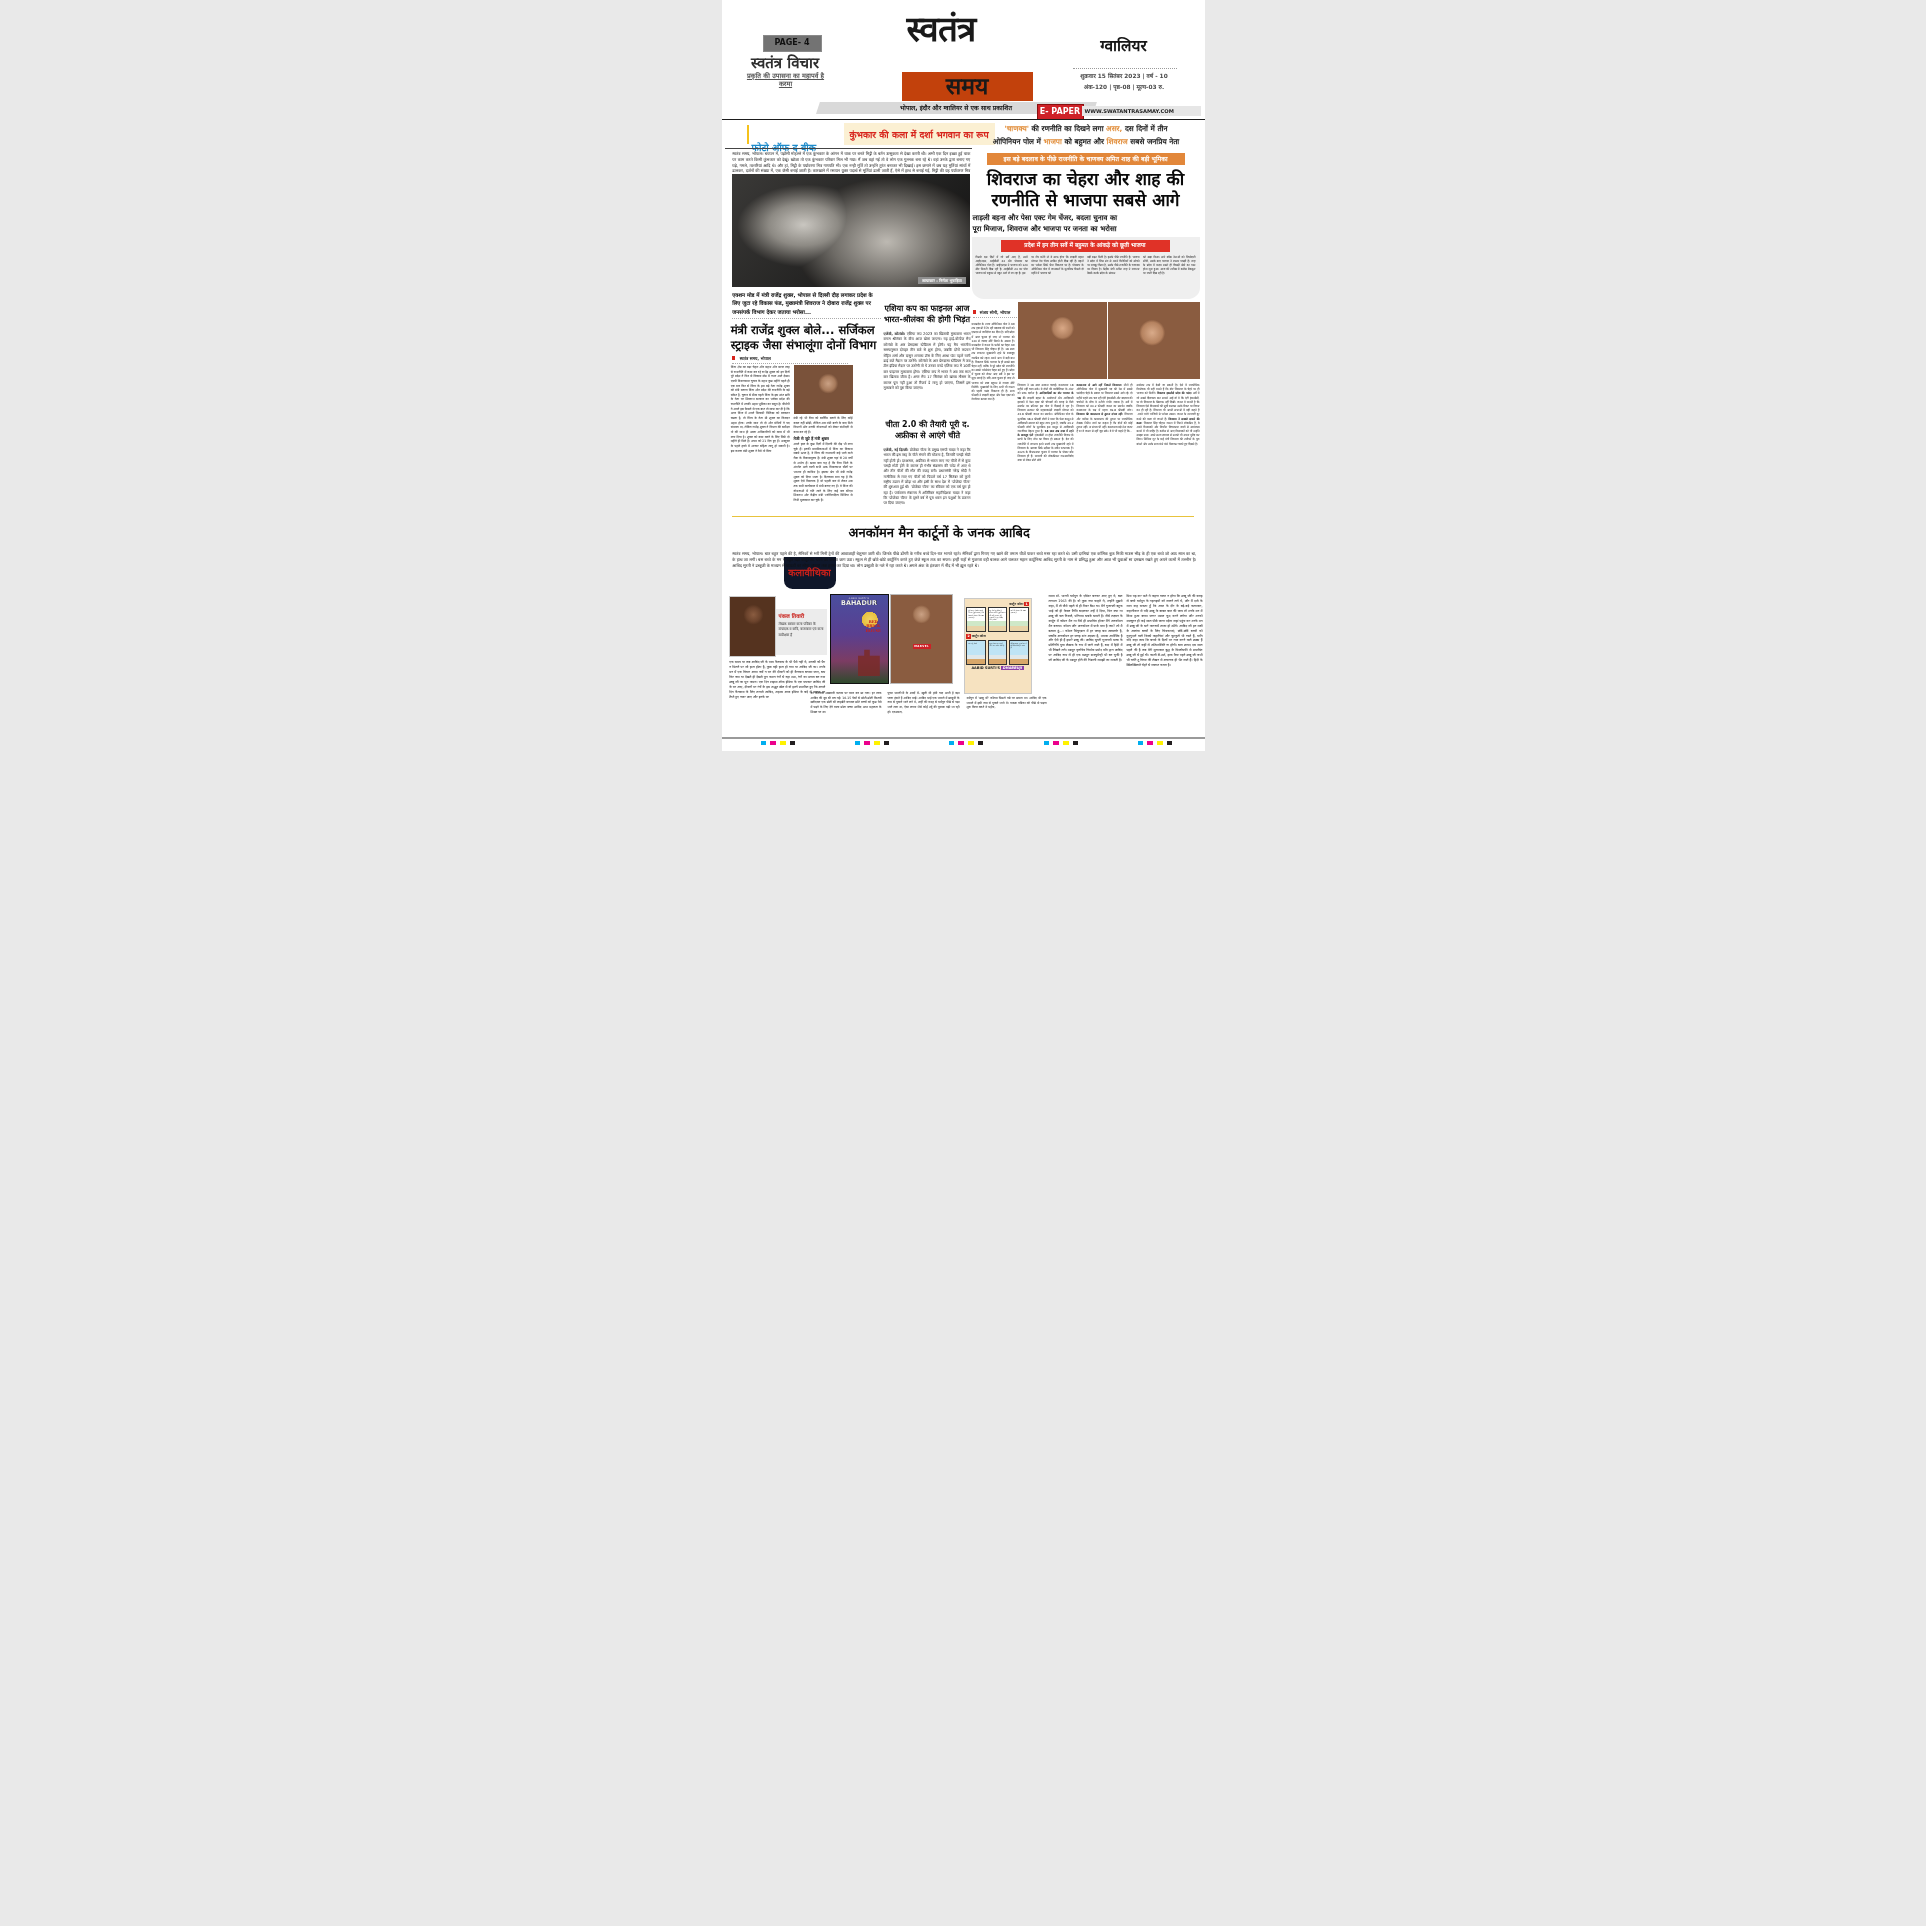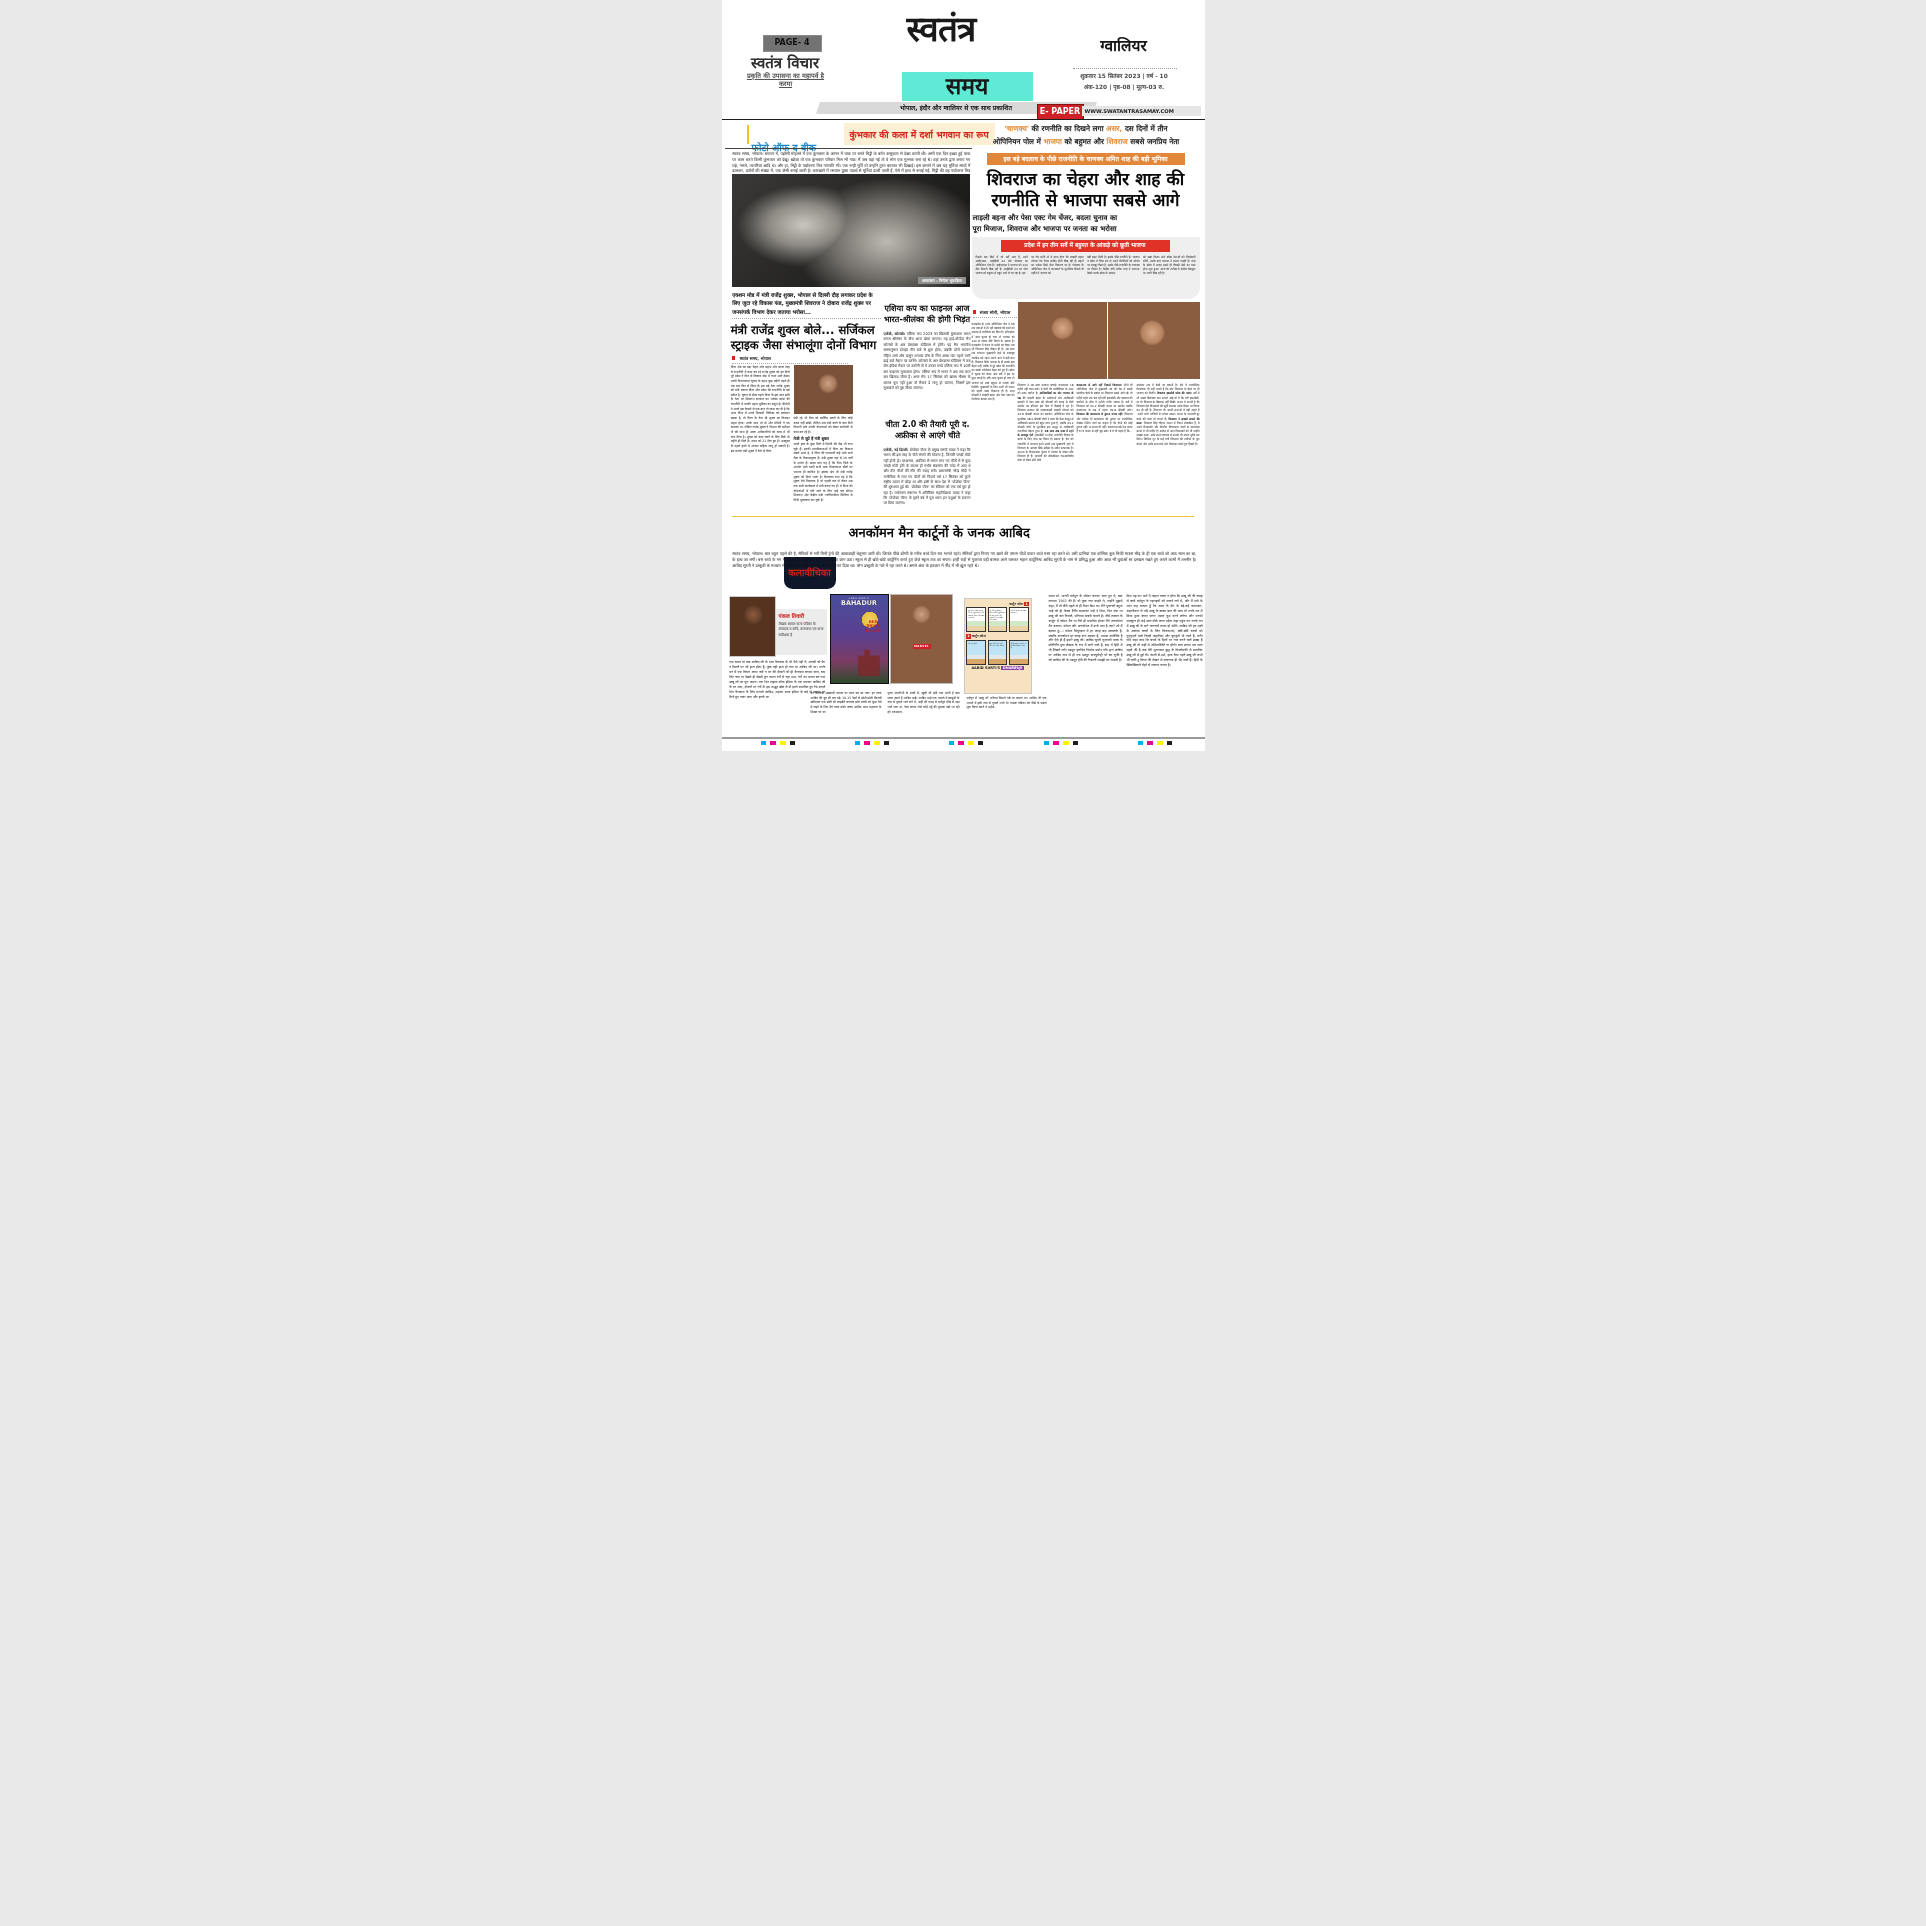--- a/index.html
+++ b/index.html
@@ -11,21 +11,21 @@
   .bt{font-size:3.1px;line-height:1.5;color:#1c1c1c;}
   .bt2{font-size:2.8px;line-height:1.5;color:#1c1c1c;}
   .bt3{font-size:3.3px;line-height:1.5;color:#1c1c1c;}
   b.lead{font-weight:800;color:#000;}
   
   .pagebox{left:41px;top:35px;width:57px;height:14.6px;background:#737373;border:0.4px solid #8a8a8a;
            font-size:8px;font-weight:800;line-height:14.6px;text-align:center;color:#111;}
   .sectitle{left:11.6px;top:52px;width:104px;font-size:15px;font-weight:900;color:#2e2e2e;text-align:center;}
   .secsub{left:18.5px;top:72px;width:91px;font-size:6.5px;font-weight:800;color:#555;text-align:center;line-height:1.3;text-decoration:underline;}
   .logo1{left:127px;top:10.8px;width:185px;font-size:35px;font-weight:900;color:#191919;text-align:center;line-height:1.05;letter-spacing:-0.8px;}
-  .logo2{left:180px;top:72px;width:131px;height:29px;background:#5eead4;font-size:23px;font-weight:900;
+  .logo2{left:180px;top:72px;width:131px;height:29px;background:#c2410c;font-size:23px;font-weight:900;
          color:#191919;text-align:center;line-height:29px;}
   .city{left:352px;top:35px;width:100px;font-size:15.4px;font-weight:900;color:#161616;text-align:center;}
   .dotline{left:351px;top:68px;width:104px;border-top:1.2px dotted #9a9a9a;}
   .dateline{left:339px;top:72px;width:127px;font-size:5.8px;font-weight:800;color:#4a4a4a;text-align:center;}
   .issueline{left:339px;top:83px;width:127px;font-size:5.8px;font-weight:800;color:#4a4a4a;text-align:center;}
   .pubstrip{left:96px;top:102px;width:277px;height:11.6px;background:#d9d9d9;transform:skewX(-18deg);}
   .pubtext{left:96px;top:103px;width:277px;font-size:6.2px;font-weight:800;color:#161616;text-align:center;}
   .epaper{left:315px;top:104px;width:45px;height:14px;background:#CE2127;color:#fff;font-size:8px;font-weight:900;
           text-align:center;line-height:14px;border:0.4px solid #8a0f0f;}
   .webbar{left:360px;top:106px;width:116px;height:10.4px;background:#e6e6e6;font-size:5.2px;font-weight:800;

